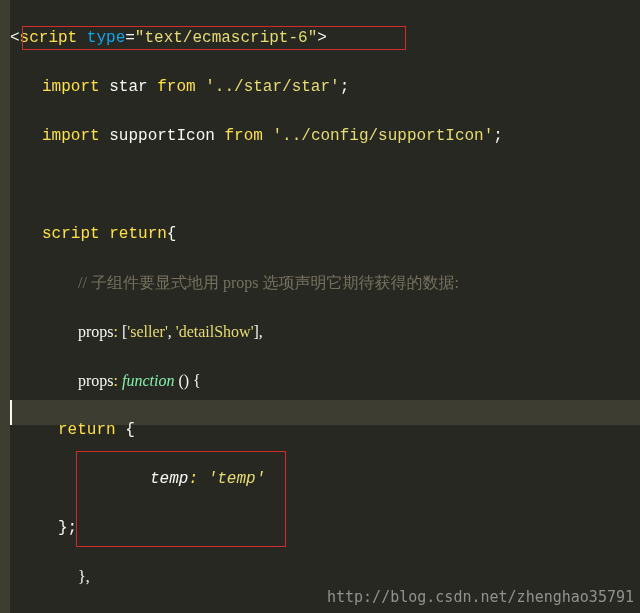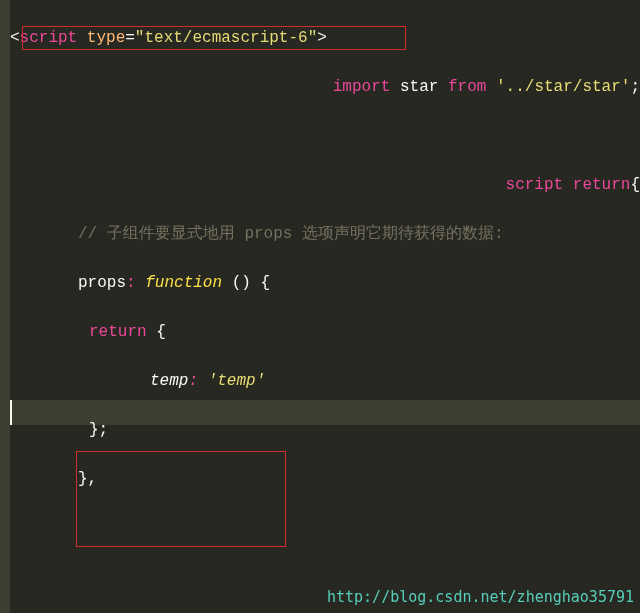--- a/index.html
+++ b/index.html
@@ -20,30 +20,30 @@
   width: 10px;
   background: #3e3d32;
 }
 .code-area {
   padding-left: 10px;
   padding-top: 2px;
   white-space: pre;
   position: relative;
 }
 .line { height: 25px; white-space: pre; }
-.indent1 { padding-left: 48px; text-align: right; }
-.indent2 { padding-left: 68px; }
-.indent3 { padding-left: 79px; }
+.indent1 { padding-left: 32px; }
+.indent2 { padding-left: 68px; font-family: Liberation Serif, serif; }
+.indent3 { padding-left: 48px; }
 .indent4 { padding-left: 140px; font-style: italic; }
-.kw-red { color: #ec4899; }
-.kw-blue { color: #fde047; font-style: italic; }
+.kw-red { color: #fde047; }
+.kw-blue { color: #86efac; font-style: italic; }
 .str { color: #e6db74; }
 .punc { color: #f8f8f2; }
 .white { color: #f8f8f2; }
-.attr-green { color: #fdba74; }
+.attr-green { color: #0ea5e9; }
 .comment { color: #75715e; }
 .tag-name { font-style: normal; }
 .redbox1 {
   position: absolute;
   border: 1px solid #d02c2c;
   left: 22px; top: 26px; width: 384px; height: 24px;
   pointer-events: none;
 }
 .redbox2 {
   position: absolute;
@@ -59,40 +59,42 @@
 }
 .cursor {
   position: absolute;
   left: 10px; top: 400px; width: 2px; height: 25px;
   background: #f8f8f0;
 }
 .watermark {
   position: absolute;
   right: 6px;
   bottom: 4px;
-  color: #5eead4;
+  color: #a3a3a3;
   font-size: 15px;
   font-family: Consolas, monospace;
   opacity: 0.85;
   text-align: center;
 }
 </style>
 </head>
 <body>
 
 <div class="gutter"></div>
 <div class="hl-line"></div>
 <div class="cursor"></div>
 
 <div class="code-area">
 <div class="line"><span class="white">&lt;</span><span class="kw-red tag-name">script</span> <span class="attr-green">type</span><span class="white">=</span><span class="str">"text/ecmascript-6"</span><span class="white">&gt;</span></div>
 <div class="line indent1"><span class="kw-red">import</span> <span class="white">star</span> <span class="kw-red">from</span> <span class="str">'../star/star'</span><span class="punc">;</span></div>
+<div class="line indent1"><span class="kw-red">import</span> <span class="white">supportIcon</span> <span class="kw-red">from</span> <span class="str">'../config/supportIcon'</span><span class="punc">;</span></div>
 <div class="line"> </div>
 <div class="line indent1"><span class="kw-red">script</span> <span class="kw-red">return</span><span class="punc">{</span></div>
 <div class="line indent2"><span class="comment">// 子组件要显式地用 props 选项声明它期待获得的数据:</span></div>
+<div class="line indent2"><span class="white">props</span><span class="kw-red">:</span><span class="punc"> [</span><span class="str">'seller'</span><span class="punc">, </span><span class="str">'detailShow'</span><span class="punc">],</span></div>
 <div class="line indent2"><span class="white">props</span><span class="kw-red">:</span> <span class="kw-blue">function</span><span class="punc"> () </span><span class="punc">{</span></div>
 <div class="line indent3"><span class="kw-red">return</span> <span class="punc">{</span></div>
 <div class="line indent4"><span class="white">temp</span><span class="kw-red">:</span> <span class="str">'temp'</span></div>
 <div class="line indent3"><span class="punc">};</span></div>
 <div class="line indent2"><span class="punc">},</span></div>
 
 
 
 
 

